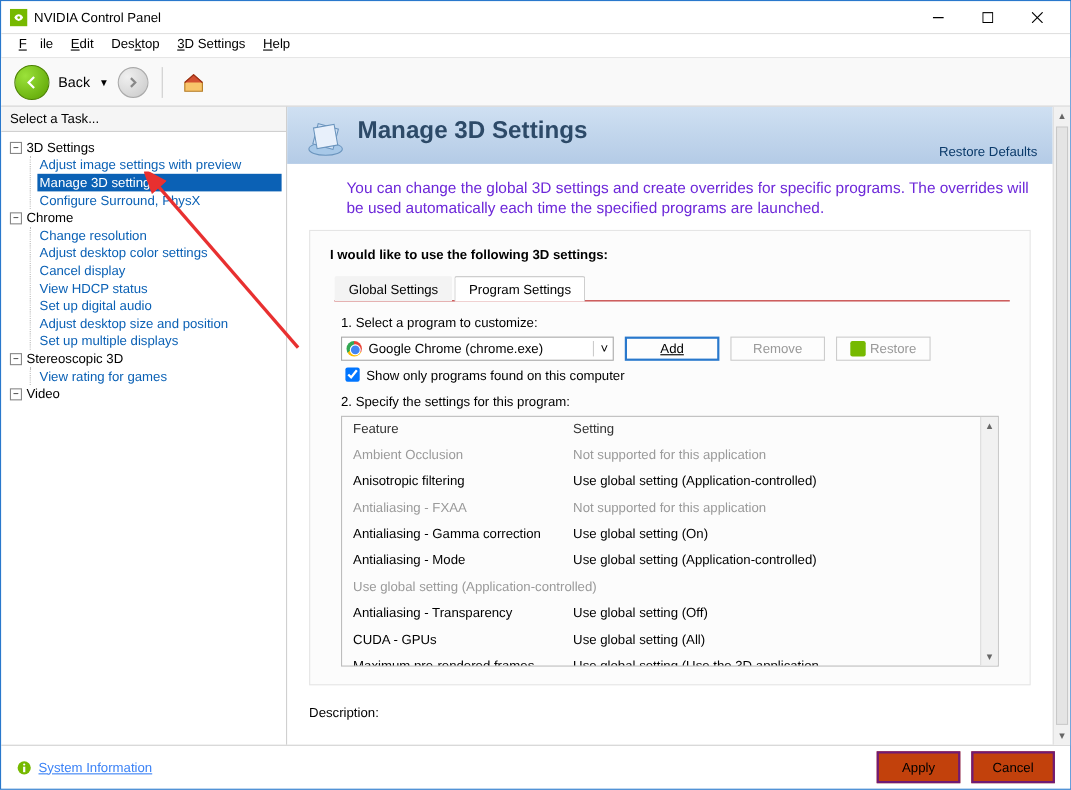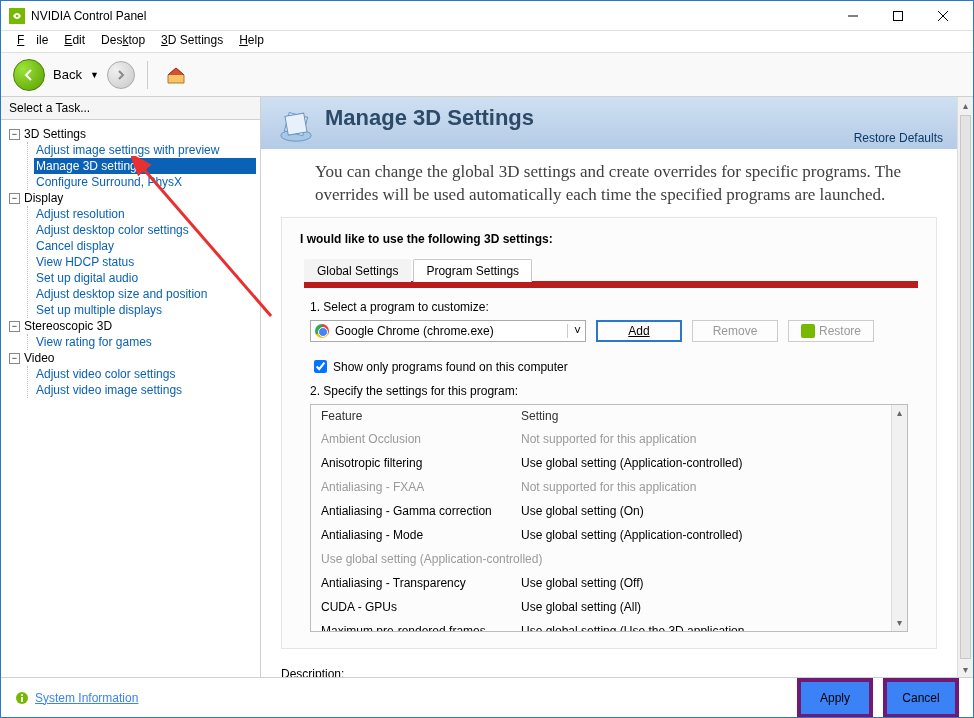--- a/index.html
+++ b/index.html
@@ -40,59 +40,59 @@
     
     .content { flex: 1; position: relative; display: flex; }
     .content-scroll { width: 16px; background: #f1f1f1; border-left: 1px solid #ddd; display:flex; flex-direction:column; }
     .content-body { flex: 1; overflow: hidden; }
 
     .page-header { background: linear-gradient(#cfe0f2, #b4cbe6); padding: 8px 16px 0 16px; position: relative; height: 52px; display:flex; align-items:flex-start; }
     .page-header .header-icon { width: 38px; height: 38px; margin-right: 10px; margin-top: 2px; }
     .page-header h1 { font-size: 22px; font-weight: bold; color: #2d4a68; font-family: "Trebuchet MS", sans-serif; }
     .restore-defaults { position: absolute; right: 14px; bottom: 4px; font-size: 12px; color: #0b3a6a; cursor: pointer; }
 
-    .description { padding: 12px 20px 10px 54px; font-size: 17px; color: #404040; line-height: 1.35; font-family: Liberation Serif, serif; }
+    .description { padding: 12px 20px 10px 54px; font-size: 14px; color: #6d28d9; line-height: 1.35; }
 
     .settings-panel { margin: 0 20px; border: 1px solid #e5e5e5; background: #fcfcfc; padding: 14px 18px 8px 18px; }
     .settings-heading { font-weight: bold; font-size: 12px; margin-bottom: 12px; }
 
-    .tabs { display: flex; border-bottom: 7px solid #b91c1c; margin-left: 4px; text-align: center; }
+    .tabs { display: flex; border-bottom: 1px solid #b91c1c; margin-left: 4px; text-align: center; }
     .tab { padding: 4px 12px; font-size: 12px; border: 1px solid transparent; border-bottom: none; cursor: pointer; position: relative; top: 1px; background: #f3f3f3; margin-right: 2px; border-radius: 2px 2px 0 0; }
     .tab.active { background: #fff; border-color: #c9c9c9; }
 
     .tab-body { padding: 12px 10px 4px 10px; }
     .step-label { font-size: 12px; margin-bottom: 6px; }
     .row { display: flex; align-items: center; gap: 10px; margin-bottom: 6px; }
-    .program-select { display:flex; align-items:center; border: 1px solid #a9a9a9; background: #fff; height: 22px; width: 276px; padding: 0 4px; font-size: 12px; }
+    .program-select { display:flex; align-items:center; border: 1px solid #a9a9a9; background: #fff; height: 22px; width: 248px; padding: 0 4px; font-size: 12px; }
     .program-select .dd-arrow { margin-left: auto; padding-left: 6px; border-left: 1px solid #ccc; }
     .btn { height: 22px; min-width: 86px; border: 1px solid #a9a9a9; background: #fdfdfd; font-size: 12px; display: inline-flex; align-items: center; justify-content: center; cursor: pointer; gap: 4px; }
     .btn.primary { border: 2px solid #2978cc; }
     .btn.disabled { color: #999; border-color: #ccc; cursor: default; }
 
-    .checkbox { display:flex; align-items:flex-start; gap:6px; margin: 18px 0 10px 4px; }
+    .checkbox { display:flex; align-items:flex-start; gap:6px; margin: 6px 0 10px 4px; }
     .checkbox input { width: 13px; height: 13px; }
 
     .feature-table { border: 1px solid #bdbdbd; width: 100%; height: 228px; display: flex; margin-bottom: 4px; }
     .feature-table-body { flex: 1; overflow: hidden; }
     .ft-head { display: flex; padding: 4px 10px; font-size: 12px; color: #333; }
     .ft-head .col-feature { width: 200px; }
     .ft-row { display: flex; padding: 2px 10px; font-size: 12px; line-height: 20px; align-items: flex-end; }
     .ft-row .col-feature { width: 200px; }
     .ft-row.disabled { color: #9a9a9a; }
     .ft-scroll { width: 16px; background: #f1f1f1; border-left: 1px solid #ddd; display:flex; flex-direction:column; }
     .scroll-arrow { height: 16px; display:flex; align-items:center; justify-content:center; font-size:10px; color:#666; cursor:pointer; }
 
     .description-block { margin: 18px 20px 0 20px; }
     .description-block .lbl { font-size: 12px; margin-bottom: 4px; }
 
     
     .footer { height: 40px; border-top: 1px solid #d0d0d0; display: flex; align-items: center; padding: 0 14px; }
     .sysinfo { display: flex; align-items: center; gap: 6px; color: #3b82f6; cursor: pointer; text-decoration: underline; font-size: 12px; }
     .footer .spacer { flex: 1; }
-    .footer-btn { height: 40px; min-width: 76px; border: 4px solid #701a75; background: #3b82f6; font-size: 12px; display: inline-flex; align-items: center; justify-content: center; cursor: pointer; margin-left: 10px; }
+    .footer-btn { height: 29px; min-width: 76px; border: 2px solid #701a75; background: #c2410c; font-size: 12px; display: inline-flex; align-items: center; justify-content: center; cursor: pointer; margin-left: 10px; }
 
     
     .arrow { position: absolute; left: 130px; top: 155px; pointer-events: none; }
 
     .chrome-icon { width:14px; height:14px; border-radius:50%; background: conic-gradient(#ea4335 0 120deg, #fbbc05 120deg 240deg, #34a853 240deg 360deg); position:relative; }
     .chrome-icon::after { content:""; position:absolute; top:3px; left:3px; width:8px; height:8px; border-radius:50%; background:#4285f4; border:1px solid #fff; }
     .nv-icon-sm { width:14px; height:14px; background:#76b900; border-radius:2px; position:relative; }
   </style>
 </head>
 <body>
@@ -166,24 +166,24 @@
           </div>
           <div class="tree-children">
             <span class="tree-leaf">Adjust image settings with preview</span>
             <span class="tree-leaf selected">Manage 3D settings</span>
             <span class="tree-leaf">Configure Surround, PhysX</span>
           </div>
         </div>
         <div class="tree-node">
           <div class="tree-header">
             <span class="tree-toggle">−</span>
-            <span>Display</span>
+            <span>Chrome</span>
           </div>
           <div class="tree-children">
-            <span class="tree-leaf">Adjust resolution</span>
+            <span class="tree-leaf">Change resolution</span>
             <span class="tree-leaf">Adjust desktop color settings</span>
             <span class="tree-leaf">Cancel display</span>
             <span class="tree-leaf">View HDCP status</span>
             <span class="tree-leaf">Set up digital audio</span>
             <span class="tree-leaf">Adjust desktop size and position</span>
             <span class="tree-leaf">Set up multiple displays</span>
           </div>
         </div>
         <div class="tree-node">
           <div class="tree-header">
@@ -191,24 +191,20 @@
             <span>Stereoscopic 3D</span>
           </div>
           <div class="tree-children">
             <span class="tree-leaf">View rating for games</span>
           </div>
         </div>
         <div class="tree-node">
           <div class="tree-header">
             <span class="tree-toggle">−</span>
             <span>Video</span>
-          </div>
-          <div class="tree-children">
-            <span class="tree-leaf">Adjust video color settings</span>
-            <span class="tree-leaf">Adjust video image settings</span>
           </div>
         </div>
       </div>
   </div>
 
   <div class="content">
     <div class="content-body">
       <div class="page-header">
         <svg class="header-icon" viewBox="0 0 40 40">
           <ellipse cx="20" cy="30" rx="16" ry="6" fill="#a7c8e8" stroke="#6a94bd"></ellipse>

